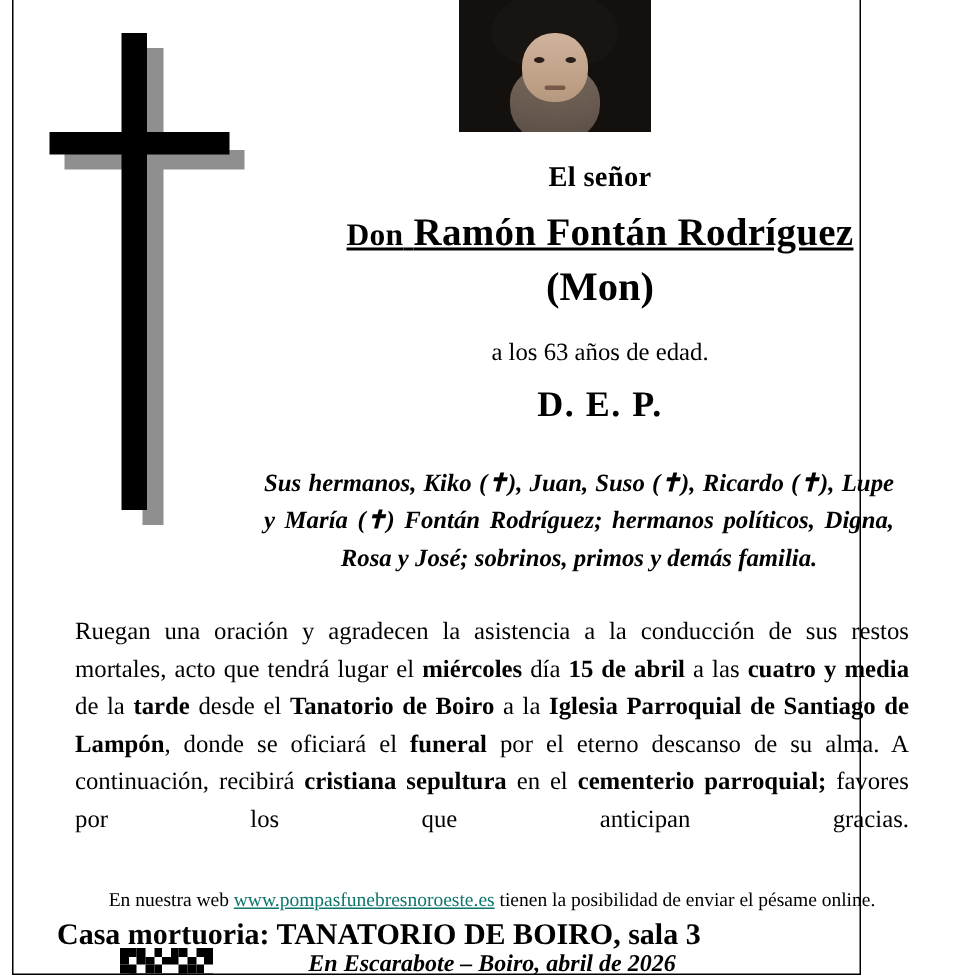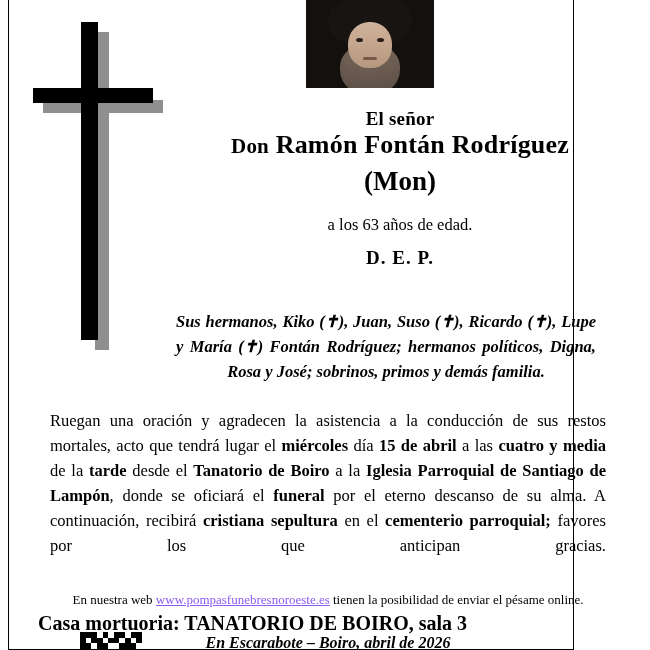--- a/index.html
+++ b/index.html
@@ -137,38 +137,40 @@
     text-align: center;
   }
   .line-senor {
     font-size: 19px;
     font-weight: bold;
     letter-spacing: .2px;
   }
   .name {
     font-size: 26px;
     font-weight: bold;
+    margin-top: 10px;
     letter-spacing: .2px;
     white-space: nowrap;
+    text-decoration: underline;
   }
   .name .don {
     font-size: 21px;
   }
   .nick {
     font-size: 27px;
     font-weight: bold;
     margin-top: 6px;
   }
   .died {
     font-size: 16.5px;
     margin-top: 16px;
     line-height: 1.45;
   }
   .dep {
-    font-size: 19px;
+    font-size: 24px;
     font-weight: bold;
     margin-top: 10px;
     letter-spacing: 1px;
   }
 
   
   .family {
     position: absolute;
     left: 176px;
     top: 310px;
@@ -197,21 +199,21 @@
   .web-line {
     position: absolute;
     left: 50px;
     top: 592px;
     width: 556px;
     font-size: 13px;
     text-align: center;
   }
   .web-line a,
   .web-line .link {
-    color: #8b5cf6;
+    color: #0f766e;
     text-decoration: underline;
   }
 
   .mortuary {
     position: absolute;
     left: 38px;
     top: 612px;
     width: 556px;
     text-align: left;
     font-size: 20px;

